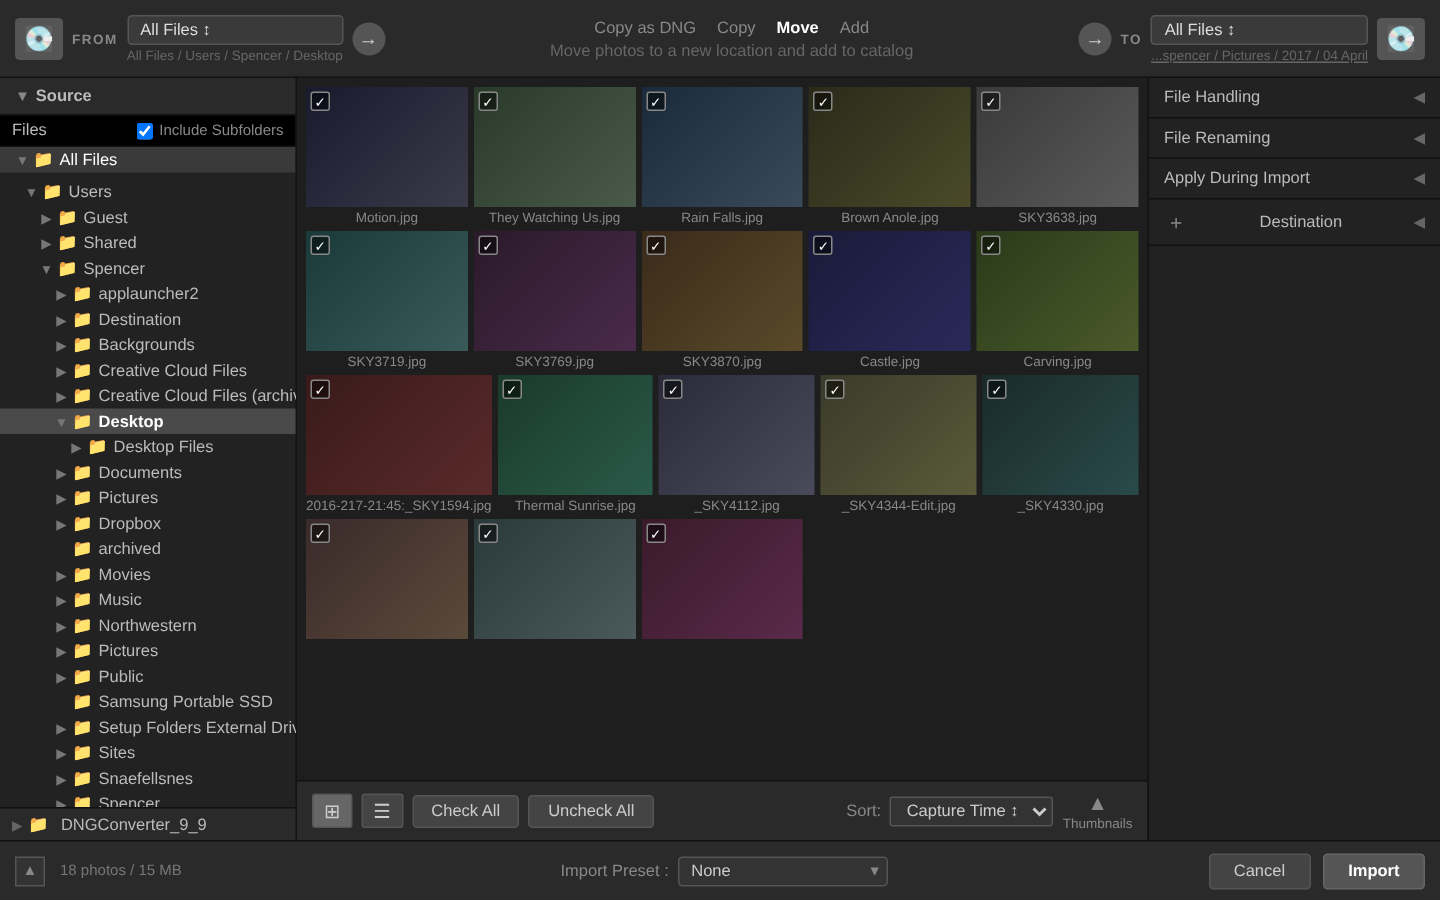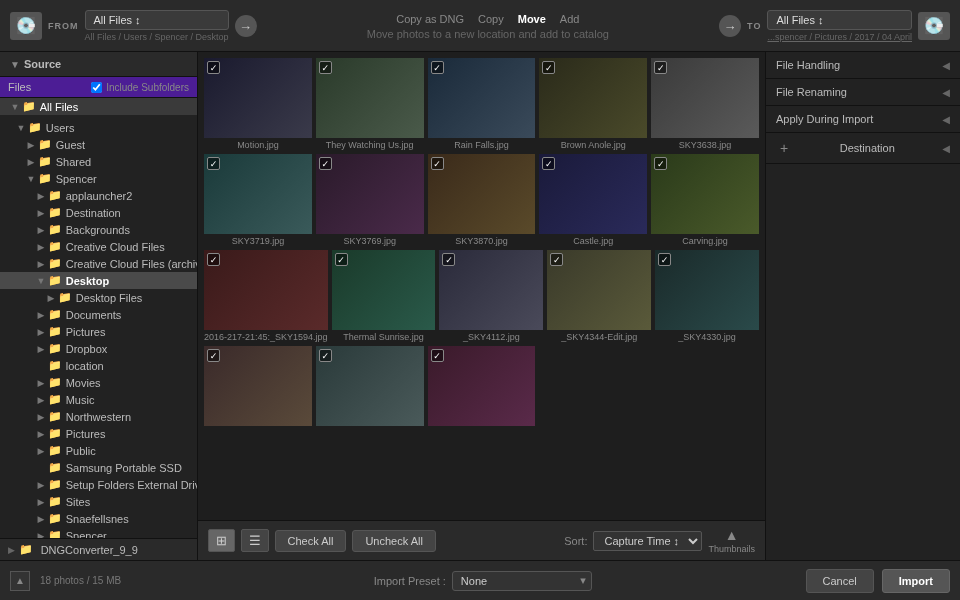--- a/index.html
+++ b/index.html
@@ -498,21 +498,21 @@
 
   <div class="main-layout">
 
     <div class="sidebar">
       <div class="sidebar-header">
         <div class="sidebar-header-title">
           <span style="color:#888;font-size:10px;">▼</span>
           <span>Source</span>
         </div>
       </div>
-      <div style="display:flex; align-items:center; justify-content:space-between; padding:4px 8px; background:#4c1d95; border-bottom:1px solid #111;">
+      <div style="display:flex; align-items:center; justify-content:space-between; padding:4px 8px; background:#000000; border-bottom:1px solid #111;">
         <span style="font-size:11px;color:#bbb;">Files</span>
         <div class="include-subfolders">
           <input type="checkbox" checked="" style="width: 11px; height: 11px;">
           <span>Include Subfolders</span>
         </div>
       </div>
 
       <div class="tree-item selected" style="padding-left:8px;">
         <span class="tree-arrow">▼</span>
         <span class="folder-icon">📁</span>
@@ -592,21 +592,21 @@
           <span>Pictures</span>
         </div>
         <div class="tree-item" style="padding-left:34px;">
           <span class="tree-arrow">▶</span>
           <span class="folder-icon">📁</span>
           <span>Dropbox</span>
         </div>
         <div class="tree-item" style="padding-left:34px;">
           <span class="tree-arrow"></span>
           <span class="folder-icon">📁</span>
-          <span>location</span>
+          <span>archived</span>
         </div>
         <div class="tree-item" style="padding-left:34px;">
           <span class="tree-arrow">▶</span>
           <span class="folder-icon">📁</span>
           <span>Movies</span>
         </div>
         <div class="tree-item" style="padding-left:34px;">
           <span class="tree-arrow">▶</span>
           <span class="folder-icon">📁</span>
           <span>Music</span>

